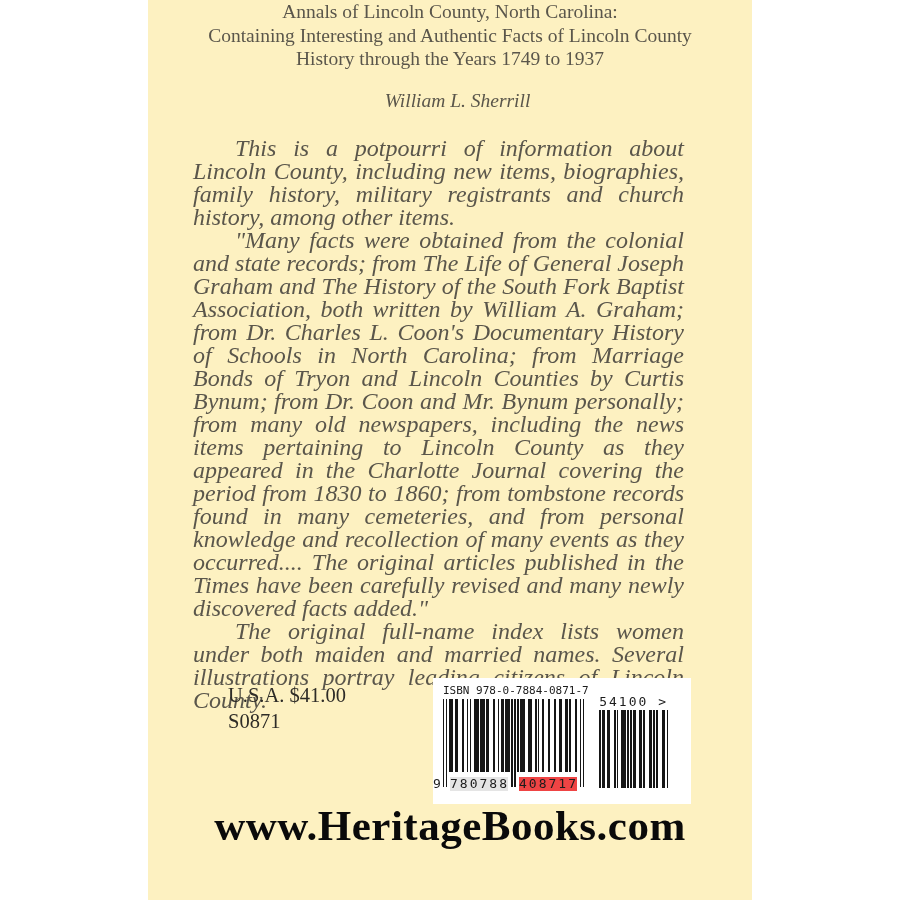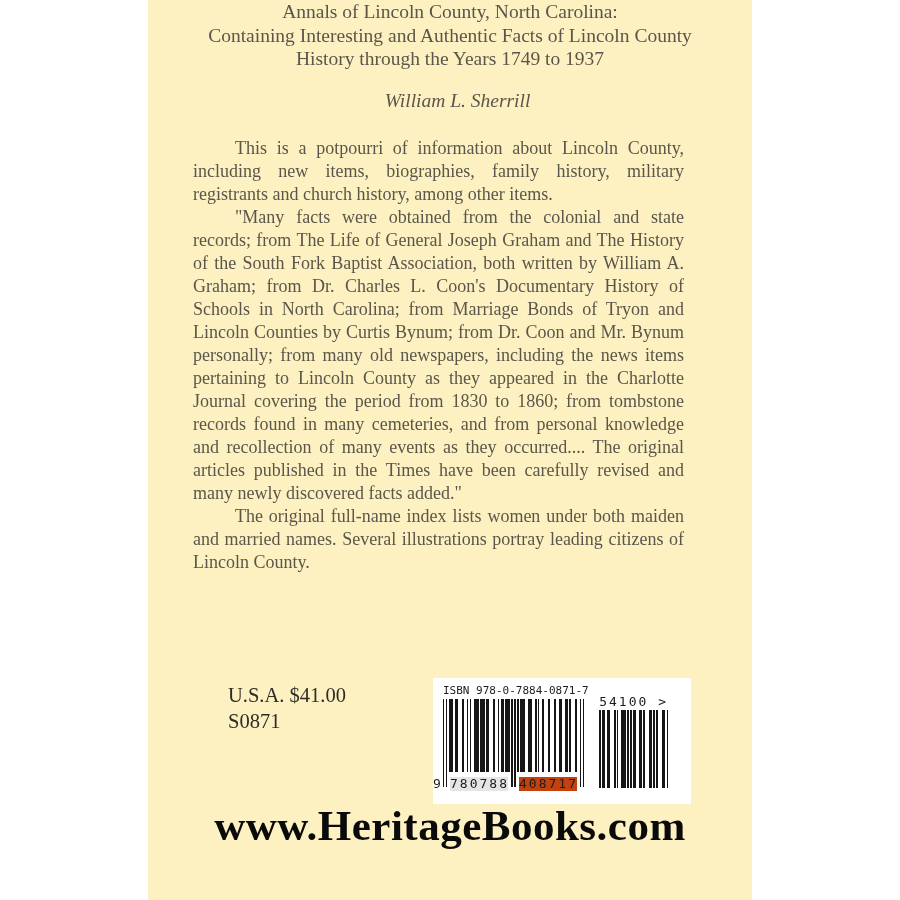--- a/index.html
+++ b/index.html
@@ -25,23 +25,24 @@
   .author-line{
     margin-top:19px;
     text-align:center;
     font-style:italic;
     font-size:19.5px;
     padding-left:15px;
   }
   .body-text{
     margin-top:25px;
     padding:0 68px 0 45px;
-    font-size:18px;
+    font-size:24px;
     line-height:23px;
     text-align:justify;
+    font-style:italic;
   }
   .body-text p{margin:0;text-indent:42px;}
   .price-block{
     position:absolute;
     left:80px;top:682px;
     font-size:20.5px;
     line-height:26px;
     color:#2e2c27;
   }
   .barcode-box{
@@ -70,21 +71,21 @@
     position:absolute;
     font-family:"DejaVu Sans Mono", monospace;
     font-size:13px;
     line-height:14px;
     letter-spacing:2px;
     color:#1c1c1c;
     bottom:-3px;
   }
   .d9{left:-10px;}
   .g1{left:7px;width:58px;text-align:left;background:#e5e5e5;}
-  .g2{left:76px;width:58px;text-align:center;background:#c2410c;}
+  .g2{left:76px;width:58px;text-align:center;background:#ef4444;}
   .addon{width:70px;margin-top:10px;}
   .addon-label{
     font-family:"DejaVu Sans Mono", monospace;
     font-size:13px;
     letter-spacing:2px;
     height:16px;
     text-align:right;
     color:#1c1c1c;
     white-space:pre;
   }

